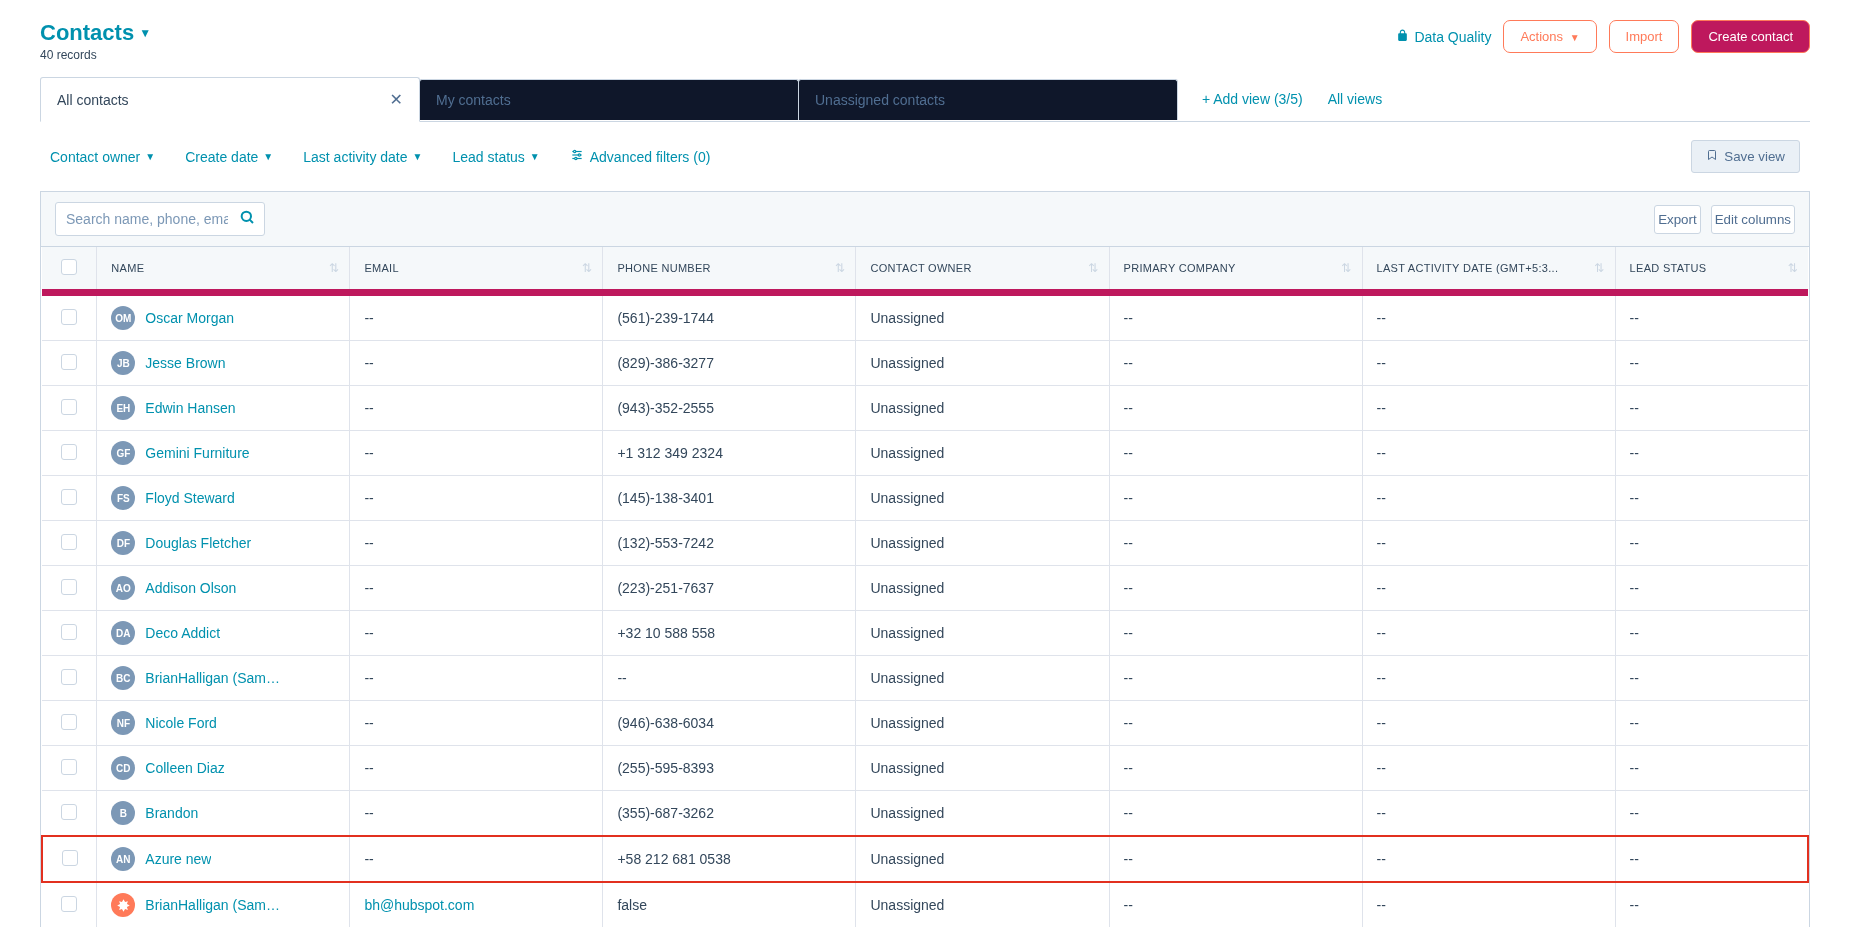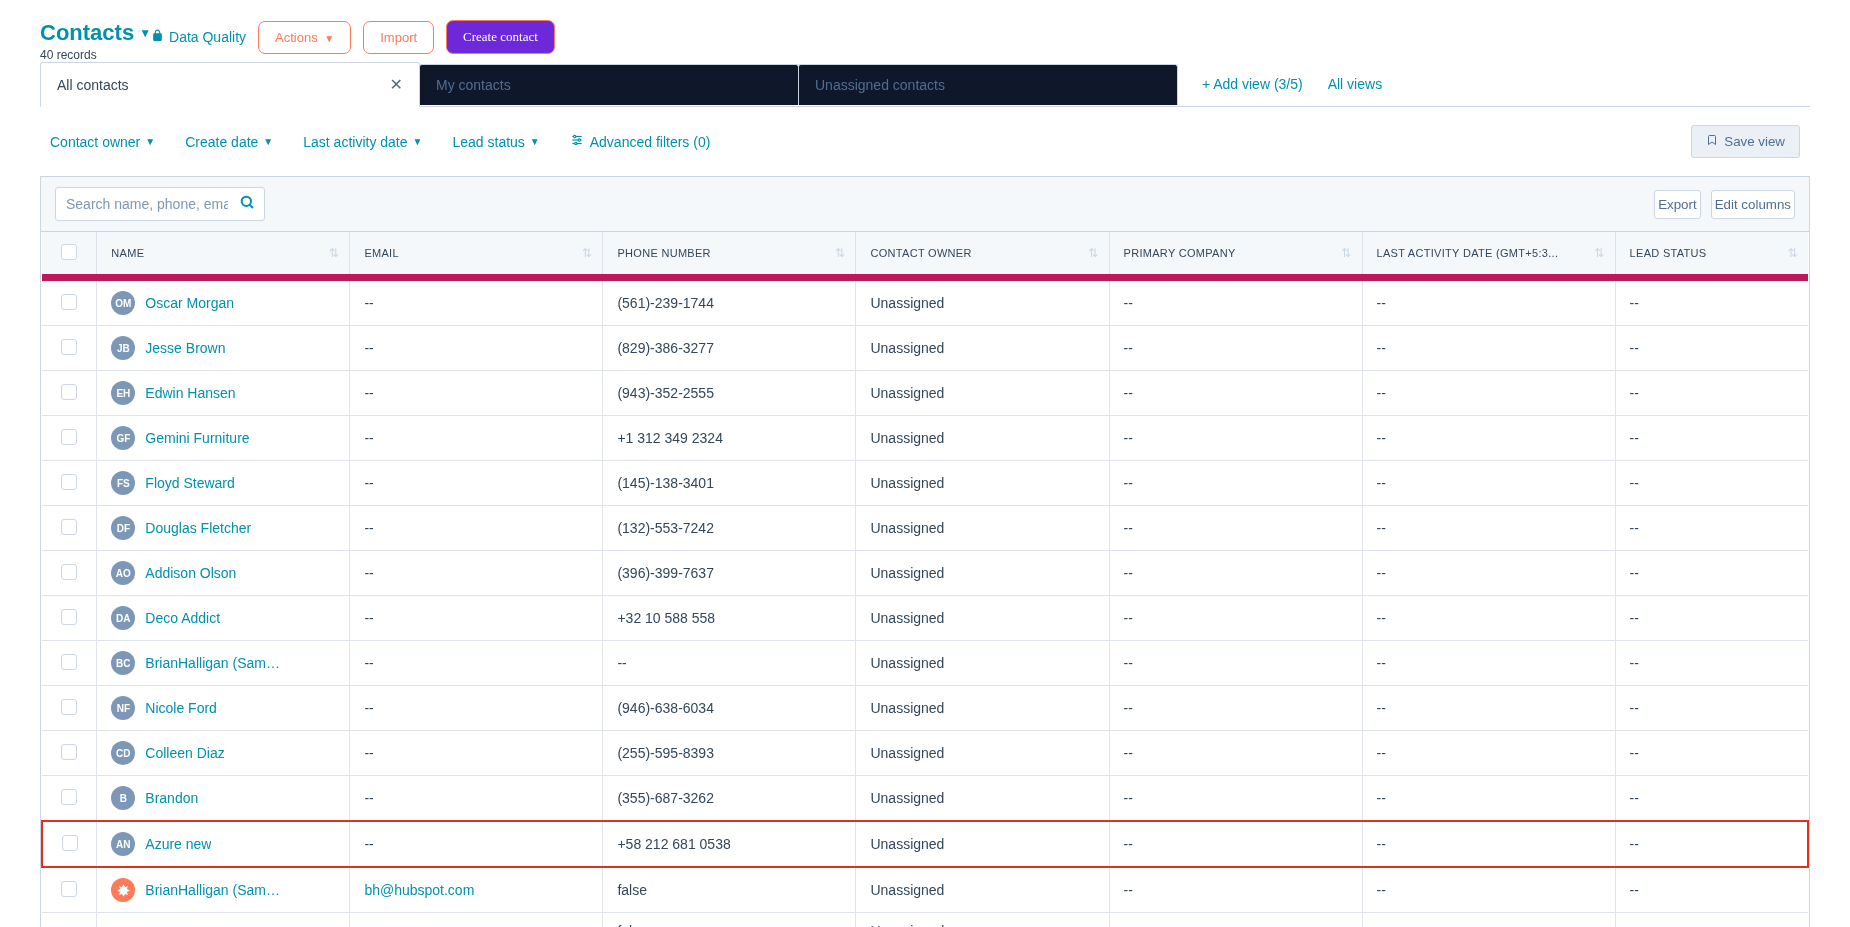--- a/index.html
+++ b/index.html
@@ -1,31 +1,31 @@
 <!DOCTYPE html>
 <html><head>
 <meta charset="utf-8">
 <style>
 * { box-sizing: border-box; margin: 0; padding: 0; }
 body { font-family: -apple-system, BlinkMacSystemFont, "Segoe UI", Helvetica, Arial, sans-serif; font-size: 14px; color: #33475b; background: #fff; }
 
 .container { padding: 20px 40px; }
 
-.header-row { display: flex; align-items: flex-start; }
+.header-row { display: flex; justify-content: space-between; align-items: flex-start; margin-bottom: 15px; }
 .title-block { }
 .page-title { font-size: 22px; font-weight: 600; color: #0091ae; cursor: pointer; display: inline-flex; align-items: center; }
 .page-title .caret { font-size: 12px; margin-left: 5px; }
 .records { font-size: 12px; color: #33475b; margin-top: 2px; }
 
 .header-actions { display: flex; align-items: center; gap: 12px; }
 .data-quality { color: #0091ae; font-weight: 500; cursor: pointer; display: inline-flex; align-items: center; gap: 5px;}
 .lock-icon { color: #0091ae; }
 .btn { border-radius: 7px; padding: 8px 16px; font-size: 13px; font-weight: 400; cursor: pointer; border: 1px solid transparent; background: #fff; }
 .btn-outline { border: 1px solid #ff7a59; color: #ff7a59; background: #fff; }
-.btn-primary { background: #6d28d9; color: #fff; border: 1px solid #ff7a59; font-family: Liberation Serif, serif; }
+.btn-primary { background: #be185d; color: #fff; border: 1px solid #ff7a59; }
 .btn .caret { font-size: 10px; margin-left: 3px; }
 
 .tabs-row { display: flex; align-items: center; border-bottom: 1px solid #cbd6e2; }
 .tab { flex: 0 0 auto; width: 380px; padding: 12px 16px; border: 1px solid #cbd6e2; border-bottom: none; background: #0f172a; color: #506e91; cursor: pointer; display: flex; align-items: center; justify-content: space-between; margin-right: -1px; border-top-left-radius: 3px; border-top-right-radius: 3px; }
 .tab.active { background: #fff; color: #33475b; border-bottom: 1px solid #fff; margin-bottom: -1px; }
 .tab-close { cursor: pointer; font-size: 16px; color: #506e91; }
 .tabs-actions { display: flex; align-items: center; gap: 25px; padding-left: 25px; }
 .link-teal { color: #0091ae; font-weight: 500; cursor: pointer; display: inline-flex; align-items: center; gap: 3px;}
 
 .filters-row { display: flex; align-items: center; justify-content: space-between; padding: 18px 10px 18px 10px; }
@@ -286,21 +286,21 @@
           </tr>
           <tr>
             <td class="col-chk"><span class="chk"></span></td>
             <td>
               <div class="name-cell">
                 <span class="avatar">AO</span>
                 <span class="name-link">Addison Olson</span>
               </div>
             </td>
             <td>--</td>
-            <td>(396)-399-7637</td>
+            <td>(223)-251-7637</td>
             <td>Unassigned</td>
             <td>--</td>
             <td>--</td>
             <td>--</td>
           </tr>
           <tr>
             <td class="col-chk"><span class="chk"></span></td>
             <td>
               <div class="name-cell">
                 <span class="avatar">DA</span>

